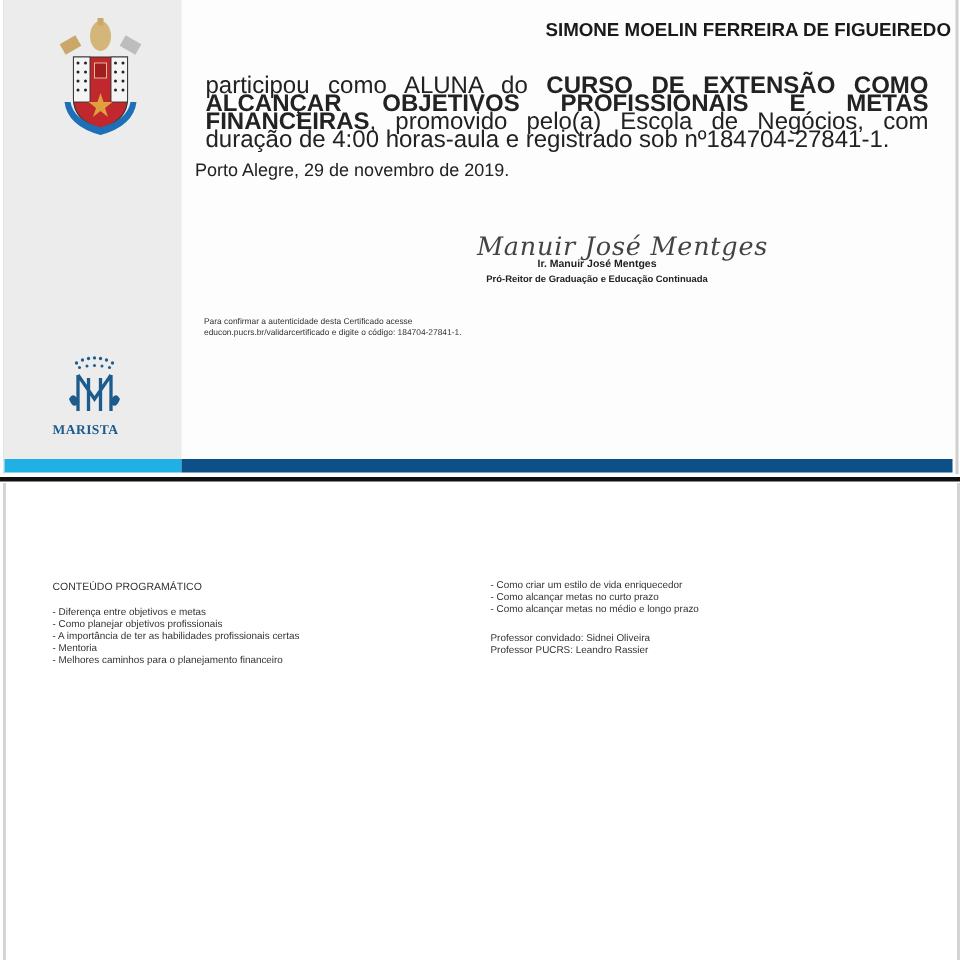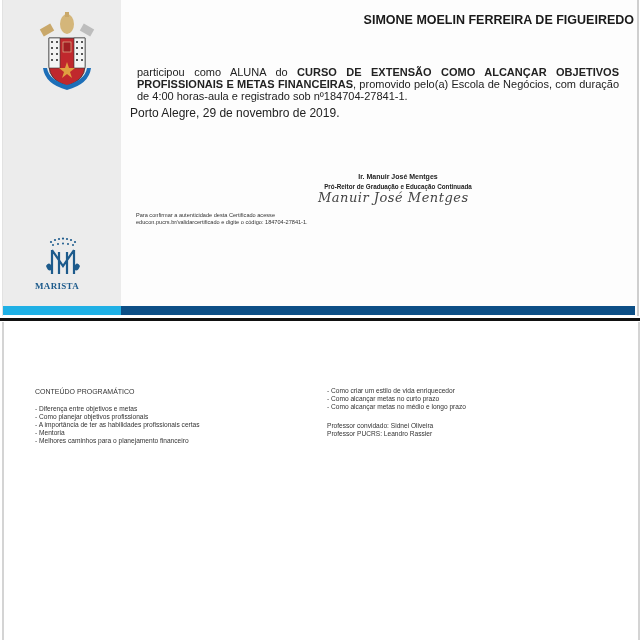--- a/index.html
+++ b/index.html
@@ -7,24 +7,24 @@
   .page1 { position:absolute; left:2px; top:0; width:634px; height:316px; background:#fdfdfd; border-right:2px solid #cfcfcf; border-left:1px solid #e2e2e2; }
   .sidebar { position:absolute; left:0; top:0; width:118px; height:306px; background:#ececec; }
   .logo-pucrs { position:absolute; left:34px; top:12px; width:60px; height:80px; }
   .pucrs-text { position:absolute; left:0; width:118px; top:94px; text-align:center; font-family:"Liberation Serif", serif; font-size:19px; color:#1d5b8c; letter-spacing:0.5px; }
   .logo-marista { position:absolute; left:40px; top:236px; width:40px; height:44px; }
   .marista-text { position:absolute; left:0; width:108px; top:281px; text-align:center; font-family:"Liberation Serif", serif; font-size:9px; font-weight:bold; color:#1d5b8c; letter-spacing:0.3px; }
   .bar-light { position:absolute; left:0; top:306px; width:118px; height:9px; background:#1fb0e5; }
   .bar-dark { position:absolute; left:118px; top:306px; width:514px; height:9px; background:#0d4f86; }
   .sep-line { position:absolute; left:0; top:318px; width:640px; height:3px; background:#111; }
   .name { position:absolute; left:130px; top:13px; width:504px; text-align:right; font-weight:bold; font-size:12.5px; color:#1a1a1a; }
-  .body-text { position:absolute; left:137px; top:66px; width:482px; font-size:11px; line-height:12px; text-align:justify; color:#222; }
+  .body-text { position:absolute; left:137px; top:52px; width:482px; font-size:16px; line-height:12px; text-align:justify; color:#222; }
   .body-text b { font-weight:bold; }
   .date { position:absolute; left:130px; top:106px; width:504px; text-align:left; font-size:12px; color:#222; }
-  .signature { position:absolute; left:318px; top:155px; font-family:"DejaVu Serif", serif; font-style:italic; font-size:13px; color:#444; letter-spacing:0.5px;margin-top:35px; }
+  .signature { position:absolute; left:318px; top:155px; font-family:"DejaVu Serif", serif; font-style:italic; font-size:17px; color:#444; letter-spacing:0.5px; }
   .signer { position:absolute; left:130px; top:173px; width:536px; text-align:center; font-size:7px; font-weight:bold; color:#222; }
   .signer-role { position:absolute; left:130px; top:183px; width:536px; text-align:center; font-size:6.3px; font-weight:bold; color:#222; }
   .verify { position:absolute; left:136px; top:212px; width:180px; font-size:5.6px; line-height:7px; color:#333; }
   .page2 { position:absolute; left:2px; top:322px; width:634px; height:318px; background:#fff; border-right:2px solid #d4d4d4; border-left:2px solid #d4d4d4; }
   .content-title { position:absolute; left:35px; top:388px; font-size:7px; color:#333; }
   .list-left { position:absolute; left:35px; top:405px; font-size:6.6px; line-height:8px; color:#333; margin:0; padding:0; list-style:none; }
   .list-right { position:absolute; left:327px; top:387px; font-size:6.6px; line-height:8px; color:#333; margin:0; padding:0; list-style:none; }
   .prof { position:absolute; left:327px; top:422px; font-size:6.6px; line-height:8px; color:#333; }
 </style>
 </head>

